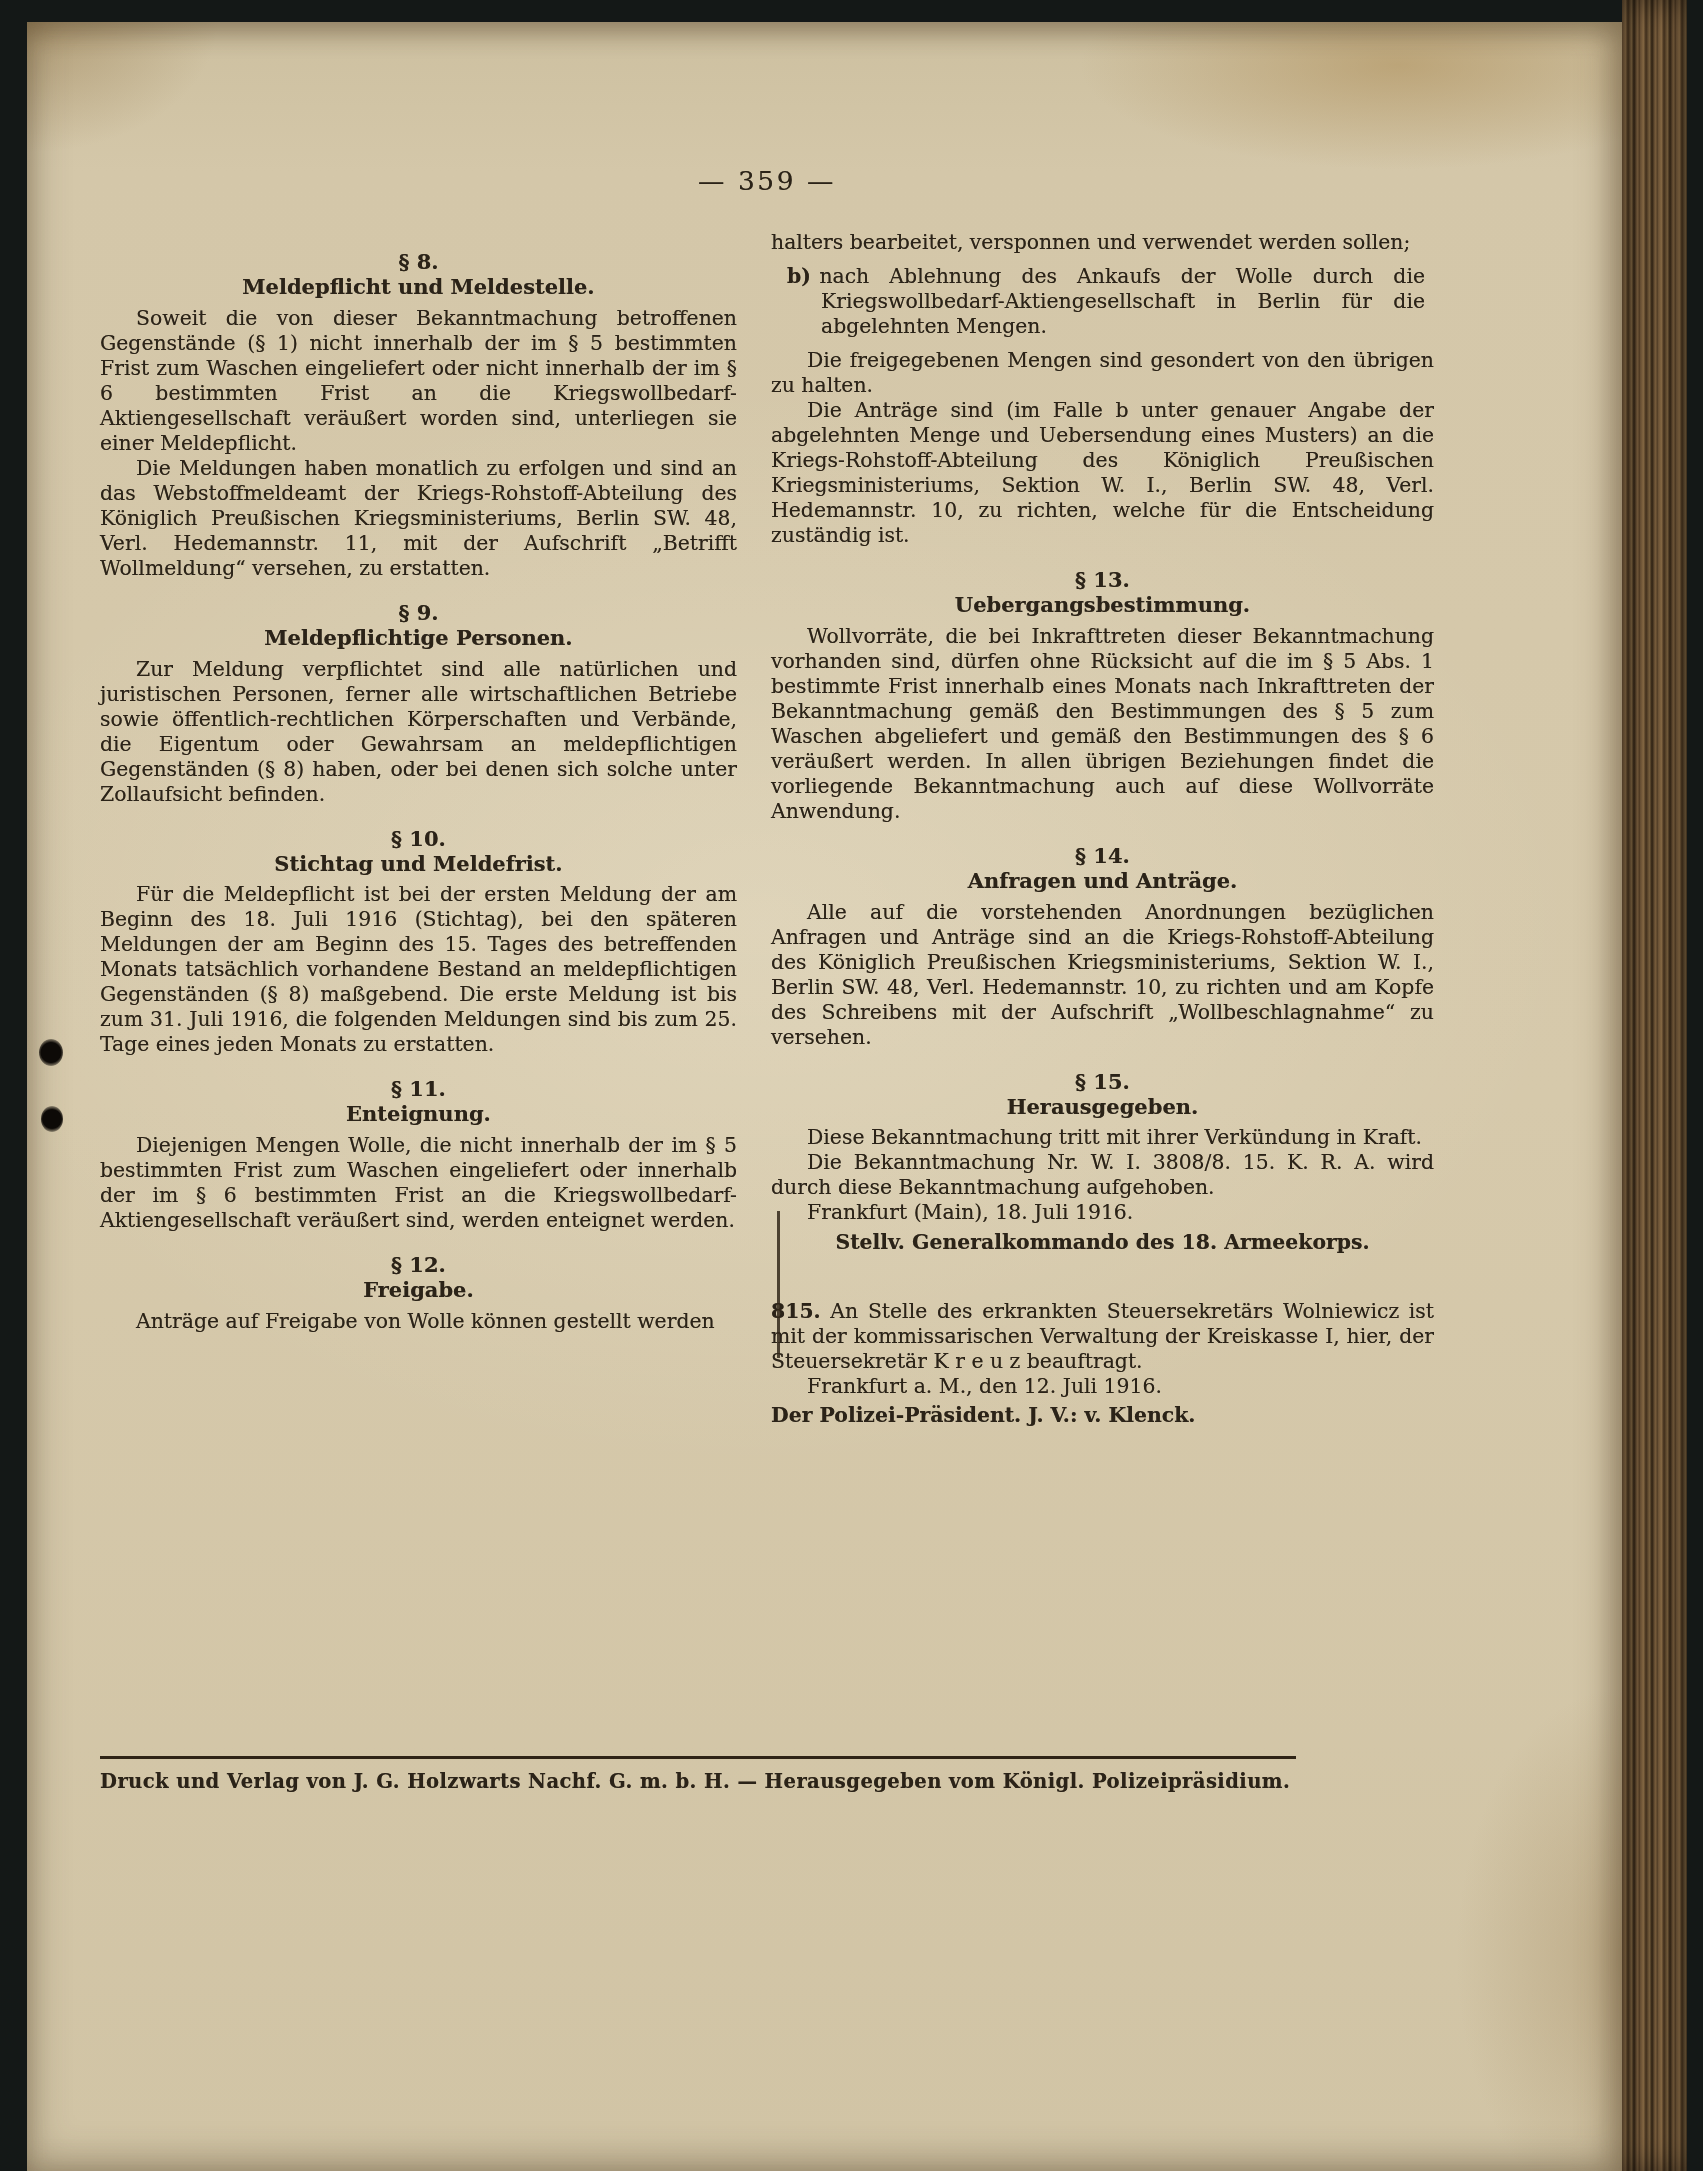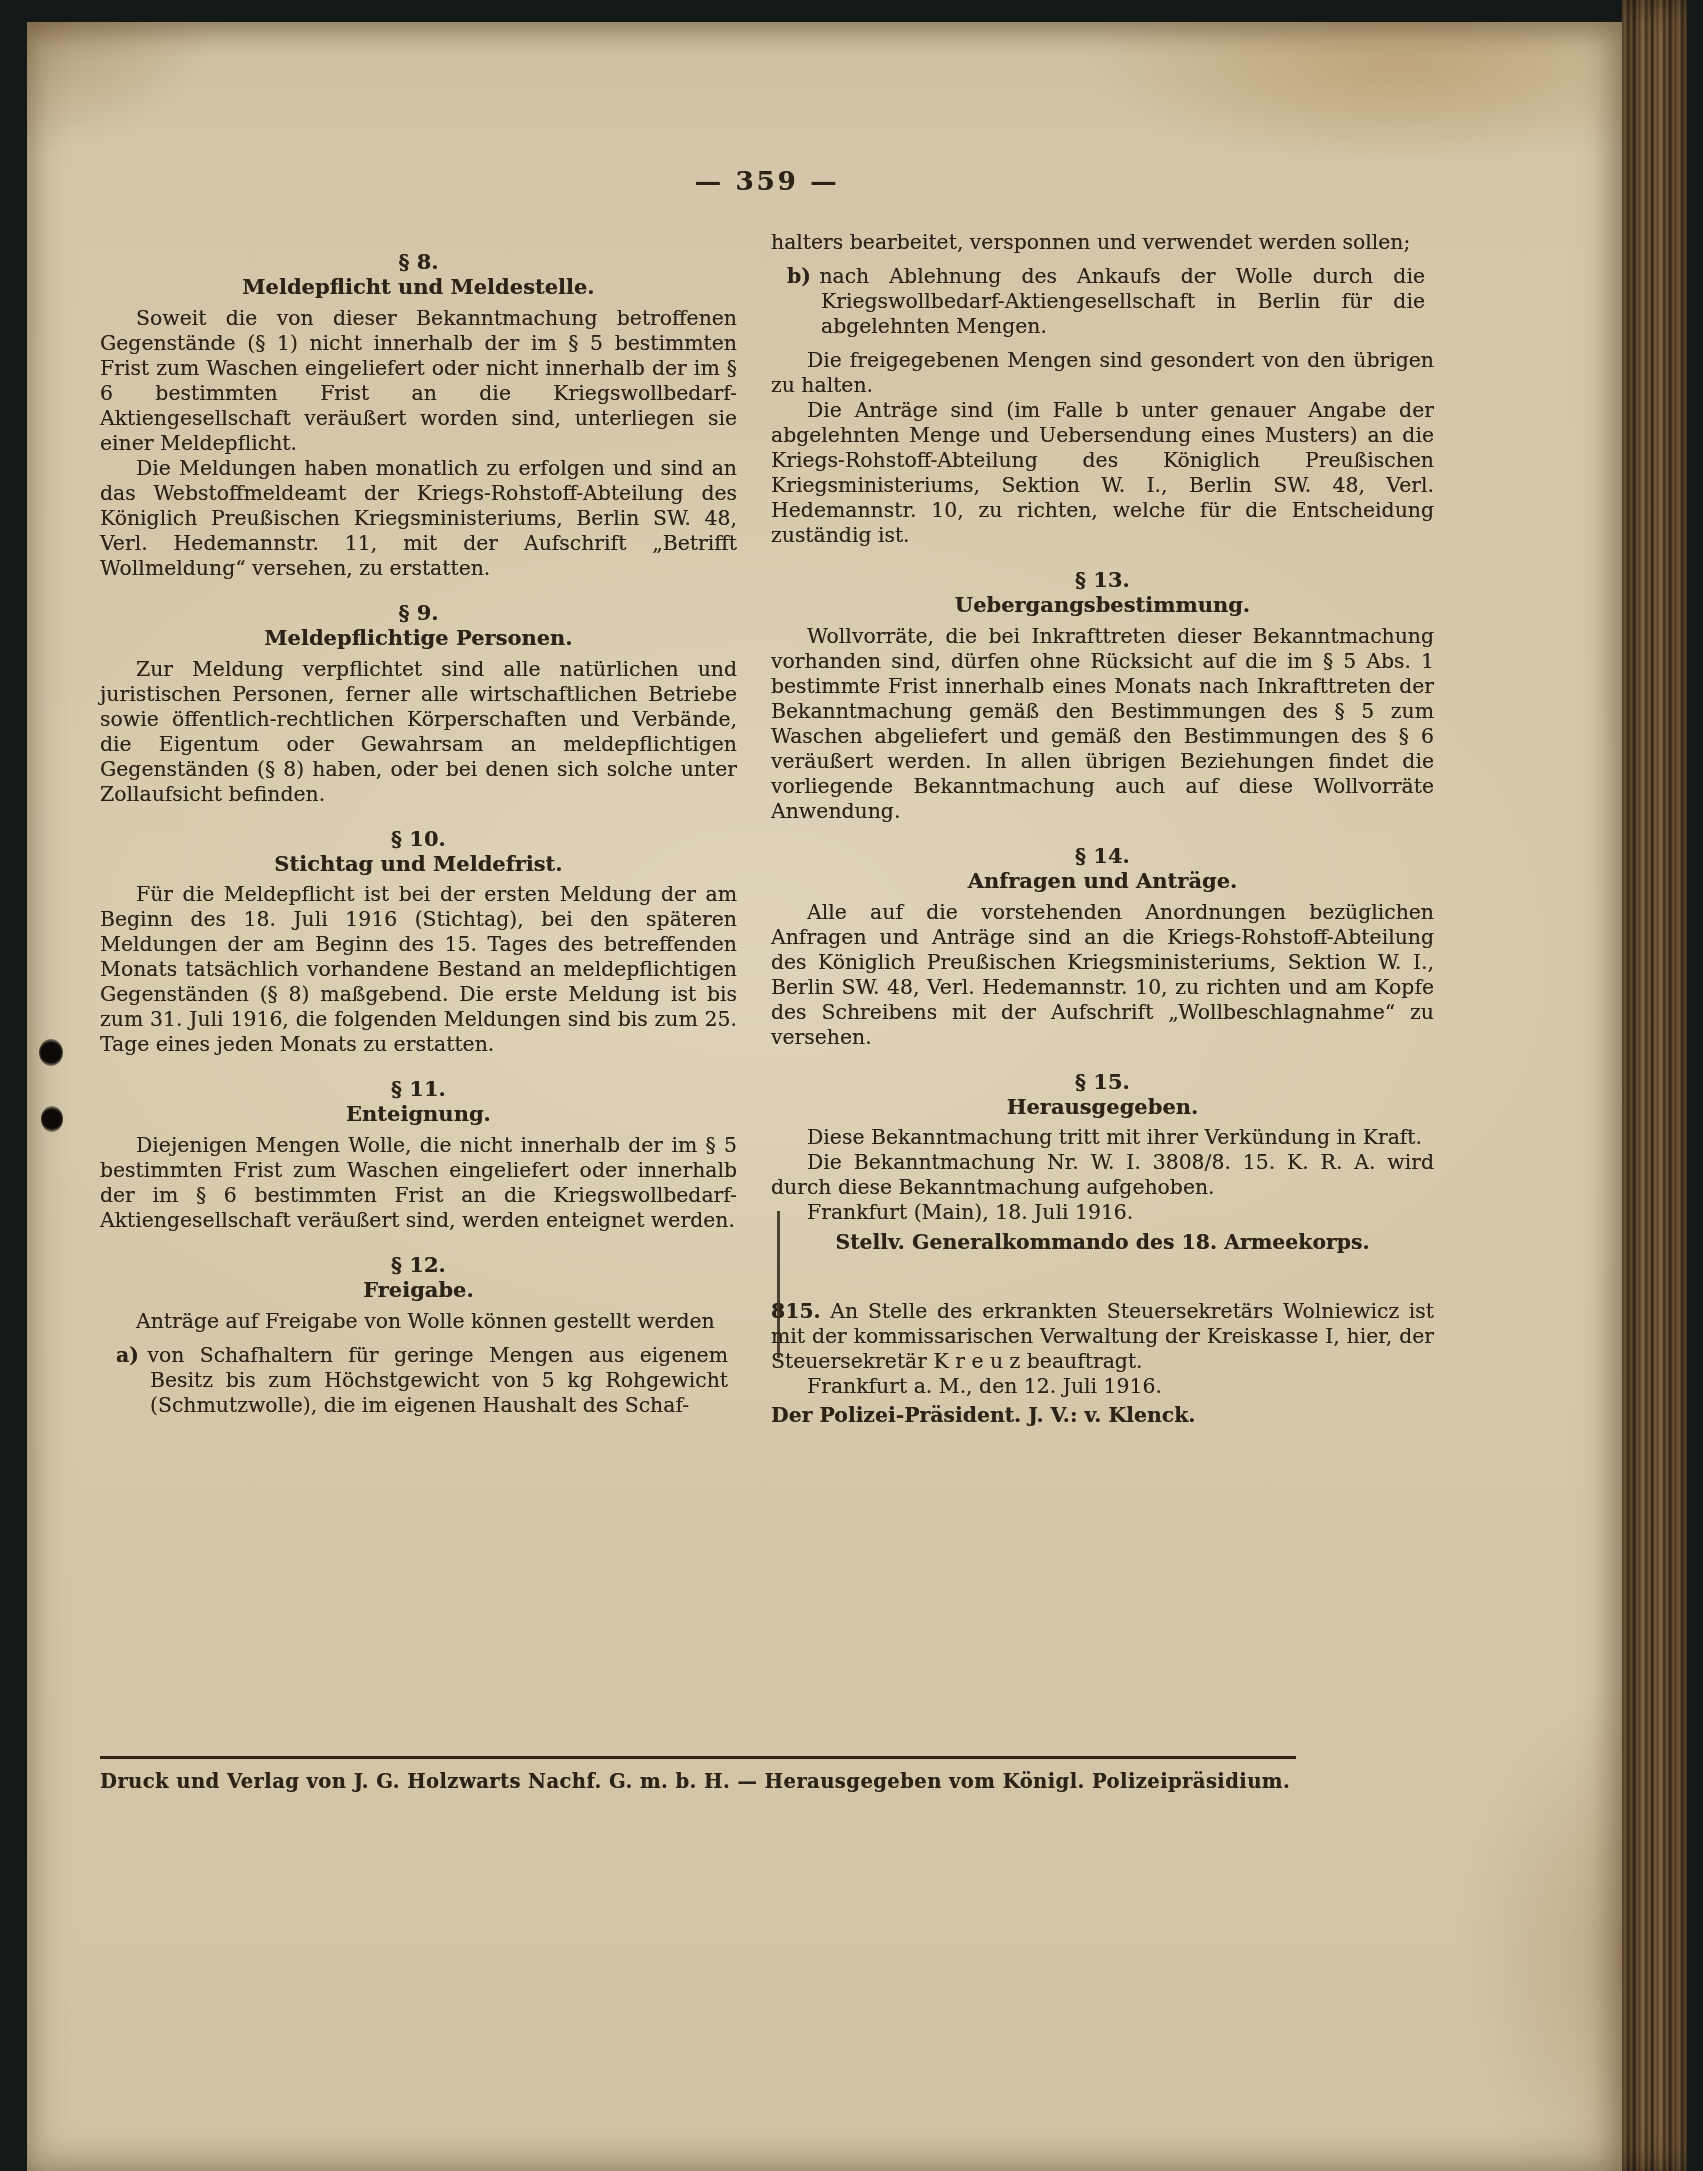--- a/index.html
+++ b/index.html
@@ -46,21 +46,21 @@
     position:absolute; left:750px; top:1189px; width:2.6px; height:147px;
     background:#32281a; opacity:0.85;
   }
 
   .content {
     position:absolute; left:73px; top:143px; width:1334px;
     color:#2b2318;
     text-shadow:0 0 0.4px rgba(43,35,24,0.55);
   }
   .pageno {
-    text-align:center; font-weight:bold; font-size:26.4px; letter-spacing:2.6px;
+    text-align:center; font-weight:normal; font-size:26.4px; letter-spacing:2.6px;
   }
   .columns { display:flex; margin-top:34px; }
   .col { text-align:justify; font-size:20.4px; line-height:25px; }
   .col-left  { width:637px; margin-right:34px; }
   .col-right { width:663px; }
 
   .para { margin:0; text-indent:36px; }
   .sec-num   { text-align:center; font-weight:bold; font-size:21px; margin-top:19px; text-indent:0; }
   .sec-title { text-align:center; font-weight:bold; font-size:21px; margin-bottom:6.8px; text-indent:0; }
 
@@ -118,23 +118,20 @@
           <div class="section">
             <div class="sec-num">§ 11.</div>
             <div class="sec-title">Enteignung.</div>
             <p class="para">Diejenigen Mengen Wolle, die nicht innerhalb der im § 5 bestimmten Frist zum Waschen eingeliefert oder innerhalb der im § 6 bestimmten Frist an die Kriegswollbedarf-Aktiengesellschaft veräußert sind, werden enteignet werden.</p>
           </div>
 
           <div class="section">
             <div class="sec-num">§ 12.</div>
             <div class="sec-title">Freigabe.</div>
             <p class="para">Anträge auf Freigabe von Wolle können gestellt werden</p>
-            <p class="para list-item">
-              <span class="item-label">a)</span><span>von Schafhaltern für geringe Mengen aus eigenem Besitz bis zum Höchstgewicht von 5 kg Rohgewicht (Schmutzwolle), die im eigenen Haushalt des Schaf-</span>
-            </p>
           </div>
         </div>
 
         <div class="col col-right">
           <p class="para no-indent">halters bearbeitet, versponnen und verwendet werden sollen;</p>
           <p class="para list-item">
             <span class="item-label">b)</span><span>nach Ablehnung des Ankaufs der Wolle durch die Kriegswollbedarf-Aktiengesellschaft in Berlin für die abgelehnten Mengen.</span>
           </p>
           <p class="para">Die freigegebenen Mengen sind gesondert von den übrigen zu halten.</p>
           <p class="para">Die Anträge sind (im Falle b unter genauer Angabe der abgelehnten Menge und Uebersendung eines Musters) an die Kriegs-Rohstoff-Abteilung des Königlich Preußischen Kriegsministeriums, Sektion W. I., Berlin SW. 48, Verl. Hedemannstr. 10, zu richten, welche für die Entscheidung zuständig ist.</p>

